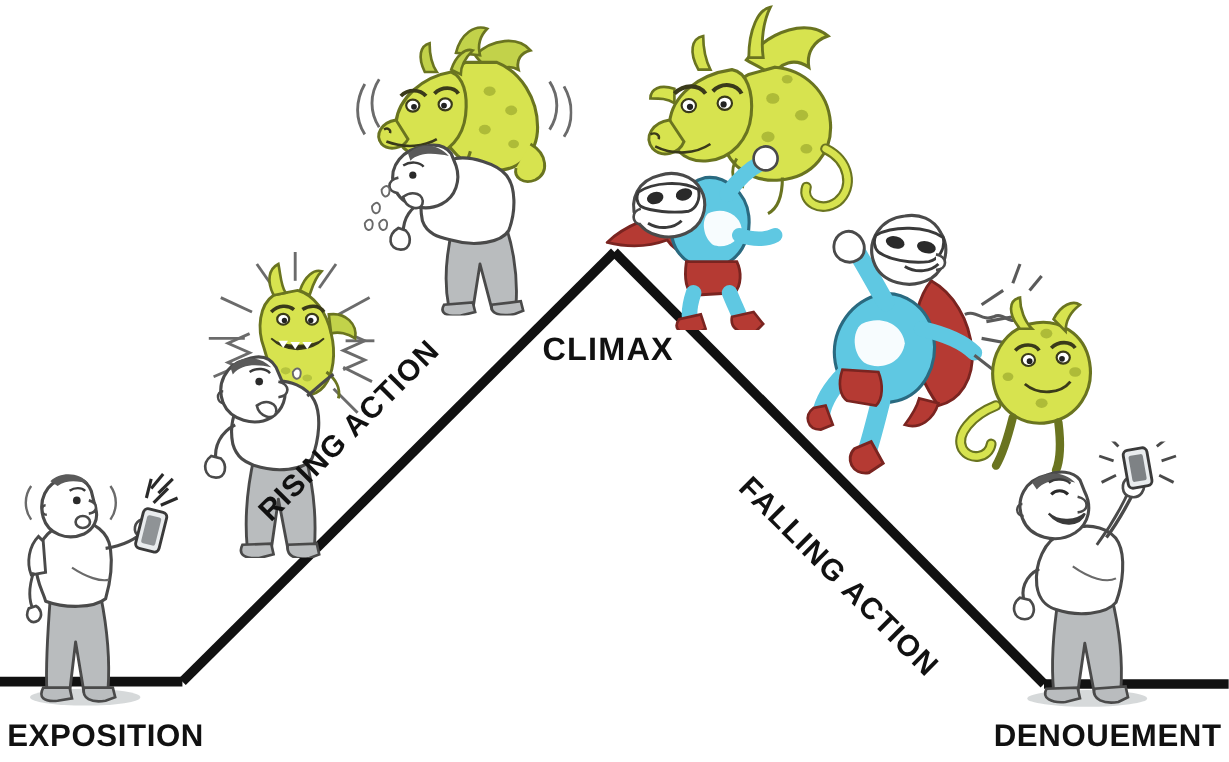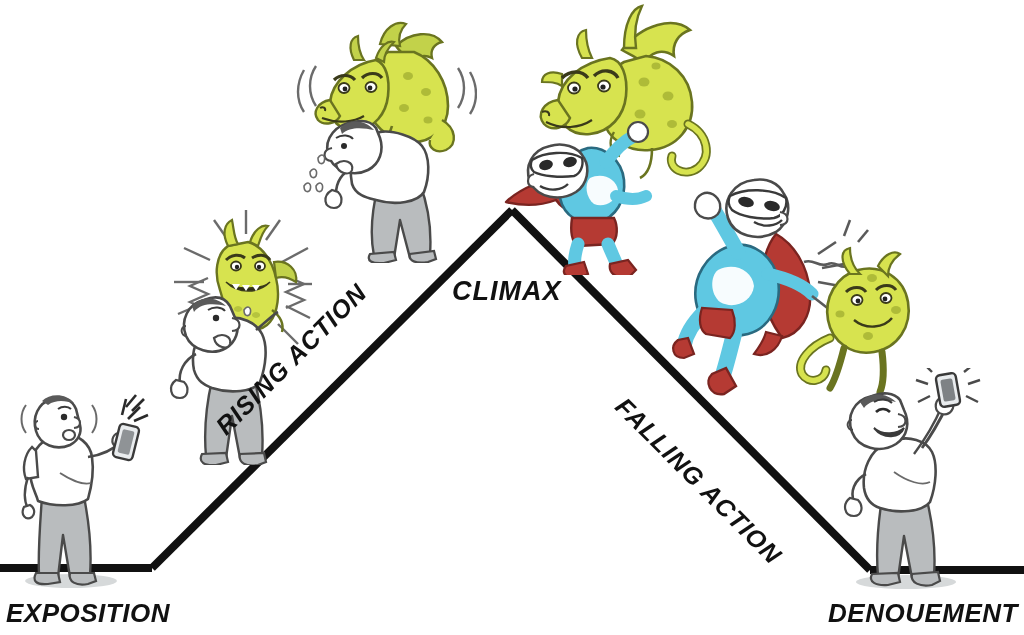--- a/index.html
+++ b/index.html
@@ -3,21 +3,21 @@
 <meta charset="utf-8">
 <style>
   html,body{margin:0;padding:0;}
   body{
     width:1024px;height:635px;
     background:#ffffff;
     font-family:"Liberation Sans", sans-serif;
     overflow:hidden;
     position:relative;
   }
-  #stage{position:absolute;left:0;top:0;width:1024px;height:611px;font-style:italic;}
+  #stage{position:absolute;left:0;top:0;width:1024px;height:611px;}
   svg.layer{position:absolute;left:0;top:0;width:1024px;height:635px;overflow:visible;}
 
   .arc-label{
     position:absolute;
     font-family:"Liberation Sans", sans-serif;
     font-weight:700;
     color:#111111;
     white-space:nowrap;
     letter-spacing:0.5px;
   }

